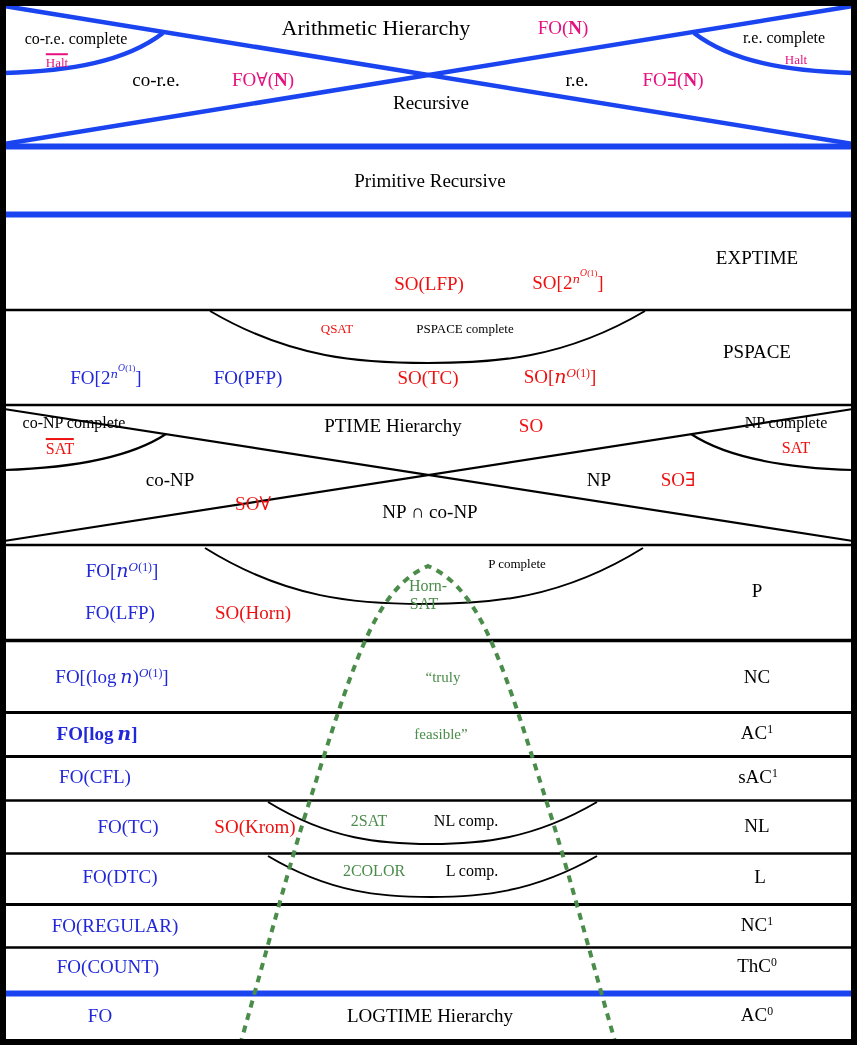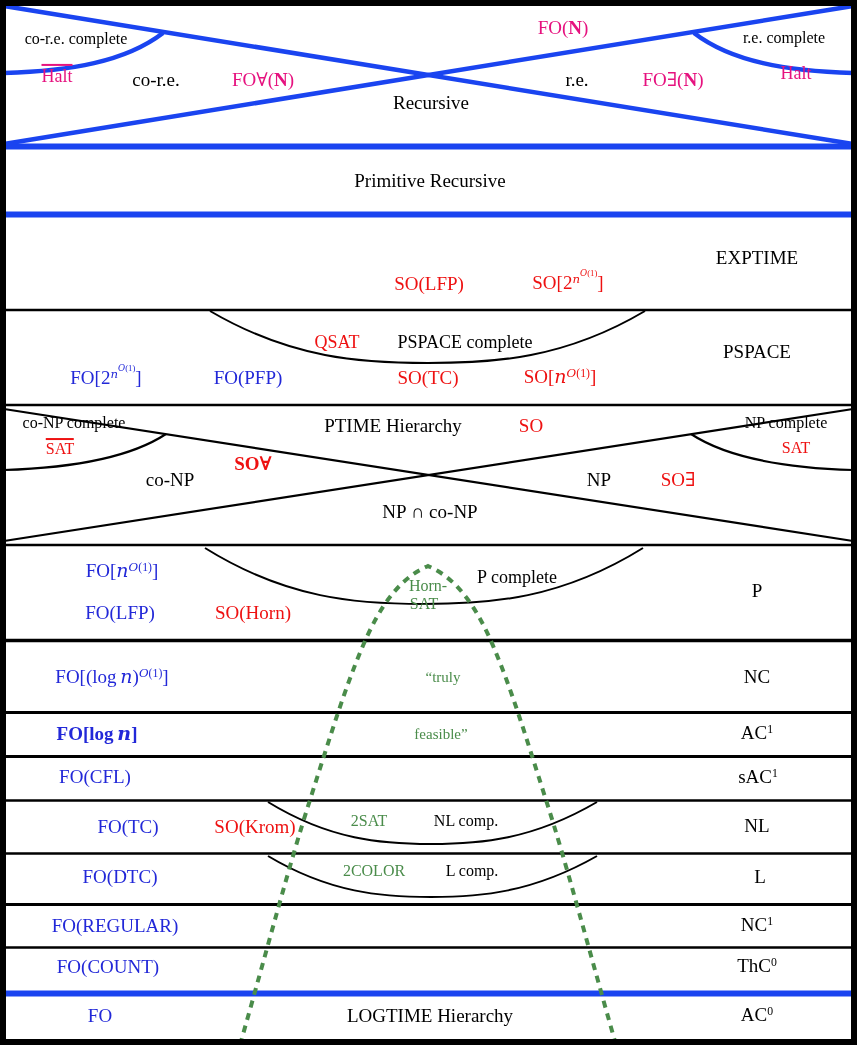--- a/index.html
+++ b/index.html
@@ -6,21 +6,21 @@
   #stage{
     position:relative; width:857px; height:1045px; background:#ffffff;
     font-family:"Liberation Serif","DejaVu Serif",serif; overflow:hidden;
     box-sizing:border-box;
   }
   #overlay{position:absolute;left:0;top:0;width:857px;height:1045px;}
   .lb{
     position:absolute; transform:translate(-50%,-50%);
     white-space:nowrap; line-height:1.12; text-align:center; color:#000;
   }
-  .bold{font-weight:normal;} .s16{font-size:16px;} .s17{font-size:18px;margin-top:13px;}
+  .bold{font-weight:normal;} .s16{font-size:16px;} .s17{font-size:13px;}
   .s19{font-size:15px;} .s21{font-size:19px;} .s22{font-size:22px;}
   .c-blue{color:#2228d8;} .c-red{color:#ee1111;} .c-mag{color:#e6127f;} .c-green{color:#4a8c4a;}
   .ovl{border-top:2px solid currentColor; padding-top:1px; display:inline-block; line-height:1;}
   
   .f-l1{font-size:62%; position:relative; top:-0.55em;}
   .f-l2{font-size:46%; position:relative; top:-1.45em;}
   .f-i{font-style:italic; font-family:"DejaVu Serif",serif;}
   .f-b{font-weight:bold;}
 </style>
 </head>
@@ -57,20 +57,21 @@
     <path d="M 210,311 C 292,359 362,363 428,363 C 494,363 564,359 645,311" stroke="#000" stroke-width="2" fill="none"></path>
     <path d="M 205,548 C 287,599 357,604 424,604 C 491,604 561,599 643,548" stroke="#000" stroke-width="2" fill="none"></path>
     <path d="M 268,802 C 330,840 382,844 431,844 C 480,844 532,840 597,802" stroke="#000" stroke-width="2" fill="none"></path>
     <path d="M 268,856 C 330,893 382,897 431,897 C 480,897 532,893 597,856" stroke="#000" stroke-width="2" fill="none"></path>
 
     <path d="M 240,1045 C 267,950 290,862 310,800 C 330,737 345,688 362,648 C 380,605 400,578 428,566 C 456,578 476,605 494,648 C 511,688 526,737 546,800 C 566,862 589,950 616,1045" stroke="#4a8c4a" stroke-width="4" stroke-dasharray="7 6" fill="none"></path>
 
     <rect x="3" y="3" width="851" height="1039" stroke="#000" stroke-width="6" fill="none"></rect>
   </svg>
 
+  <div class="lb bold s22" style="left:376px;top:28px;">Arithmetic Hierarchy</div>
   <div class="lb s21 c-mag" style="left:563px;top:28px;"><span class="">FO(</span><span class=" f-b">N</span><span class="">)</span></div>
   <div class="lb bold s16" style="left:76px;top:39px;">co-r.e. complete</div>
   <div class="lb s17 c-mag" style="left:57px;top:62px;"><span class="ovl">Halt</span></div>
   <div class="lb bold s21" style="left:156px;top:80px;">co-r.e.</div>
   <div class="lb s21 c-mag" style="left:263px;top:80px;"><span class="">FO∀(</span><span class=" f-b">N</span><span class="">)</span></div>
   <div class="lb bold s21" style="left:577px;top:80px;">r.e.</div>
   <div class="lb s21 c-mag" style="left:673px;top:80px;"><span class="">FO∃(</span><span class=" f-b">N</span><span class="">)</span></div>
   <div class="lb bold s16" style="left:784px;top:38px;">r.e. complete</div>
   <div class="lb s17 c-mag" style="left:796px;top:60px;">Halt</div>
   <div class="lb bold s21" style="left:431px;top:103px;">Recursive</div>
@@ -87,21 +88,21 @@
   <div class="lb s21 c-blue" style="left:106px;top:378px;"><span class="">FO[2</span><span class="f-l1 f-i">n</span><span class="f-l2 f-i">O</span><span class="f-l2">(1)</span><span class="">]</span></div>
   <div class="lb s21 c-blue" style="left:248px;top:378px;">FO(PFP)</div>
   <div class="lb s21 c-red" style="left:428px;top:378px;">SO(TC)</div>
   <div class="lb s21 c-red" style="left:560px;top:377px;text-align:right;"><span class="">SO[</span><span class=" f-i">n</span><span class="f-l1 f-i">O</span><span class="f-l1">(1)</span><span class="">]</span></div>
 
   <div class="lb bold s21" style="left:393px;top:426px;">PTIME Hierarchy</div>
   <div class="lb s21 c-red" style="left:531px;top:426px;">SO</div>
   <div class="lb bold s16" style="left:74px;top:423px;">co-NP complete</div>
   <div class="lb bold s16 c-red" style="left:60px;top:448px;"><span class="ovl">SAT</span></div>
   <div class="lb bold s21" style="left:170px;top:480px;">co-NP</div>
-  <div class="lb s21 c-red" style="left:253px;top:464px;font-weight:bold;">SO∀</div>
+  <div class="lb s21 c-red" style="left:253px;top:504px;">SO∀</div>
   <div class="lb bold s21" style="left:599px;top:480px;">NP</div>
   <div class="lb s21 c-red" style="left:678px;top:480px;">SO∃</div>
   <div class="lb bold s16" style="left:786px;top:423px;">NP complete</div>
   <div class="lb bold s16 c-red" style="left:796px;top:448px;">SAT</div>
   <div class="lb bold s21" style="left:430px;top:512px;">NP ∩ co-NP</div>
 
   <div class="lb s21 c-blue" style="left:122px;top:571px;"><span class="">FO[</span><span class=" f-i">n</span><span class="f-l1 f-i">O</span><span class="f-l1">(1)</span><span class="">]</span></div>
   <div class="lb s21 c-blue" style="left:120px;top:613px;">FO(LFP)</div>
   <div class="lb s21 c-red" style="left:253px;top:613px;">SO(Horn)</div>
   <div class="lb bold s17" style="left:517px;top:564px;">P complete</div>

